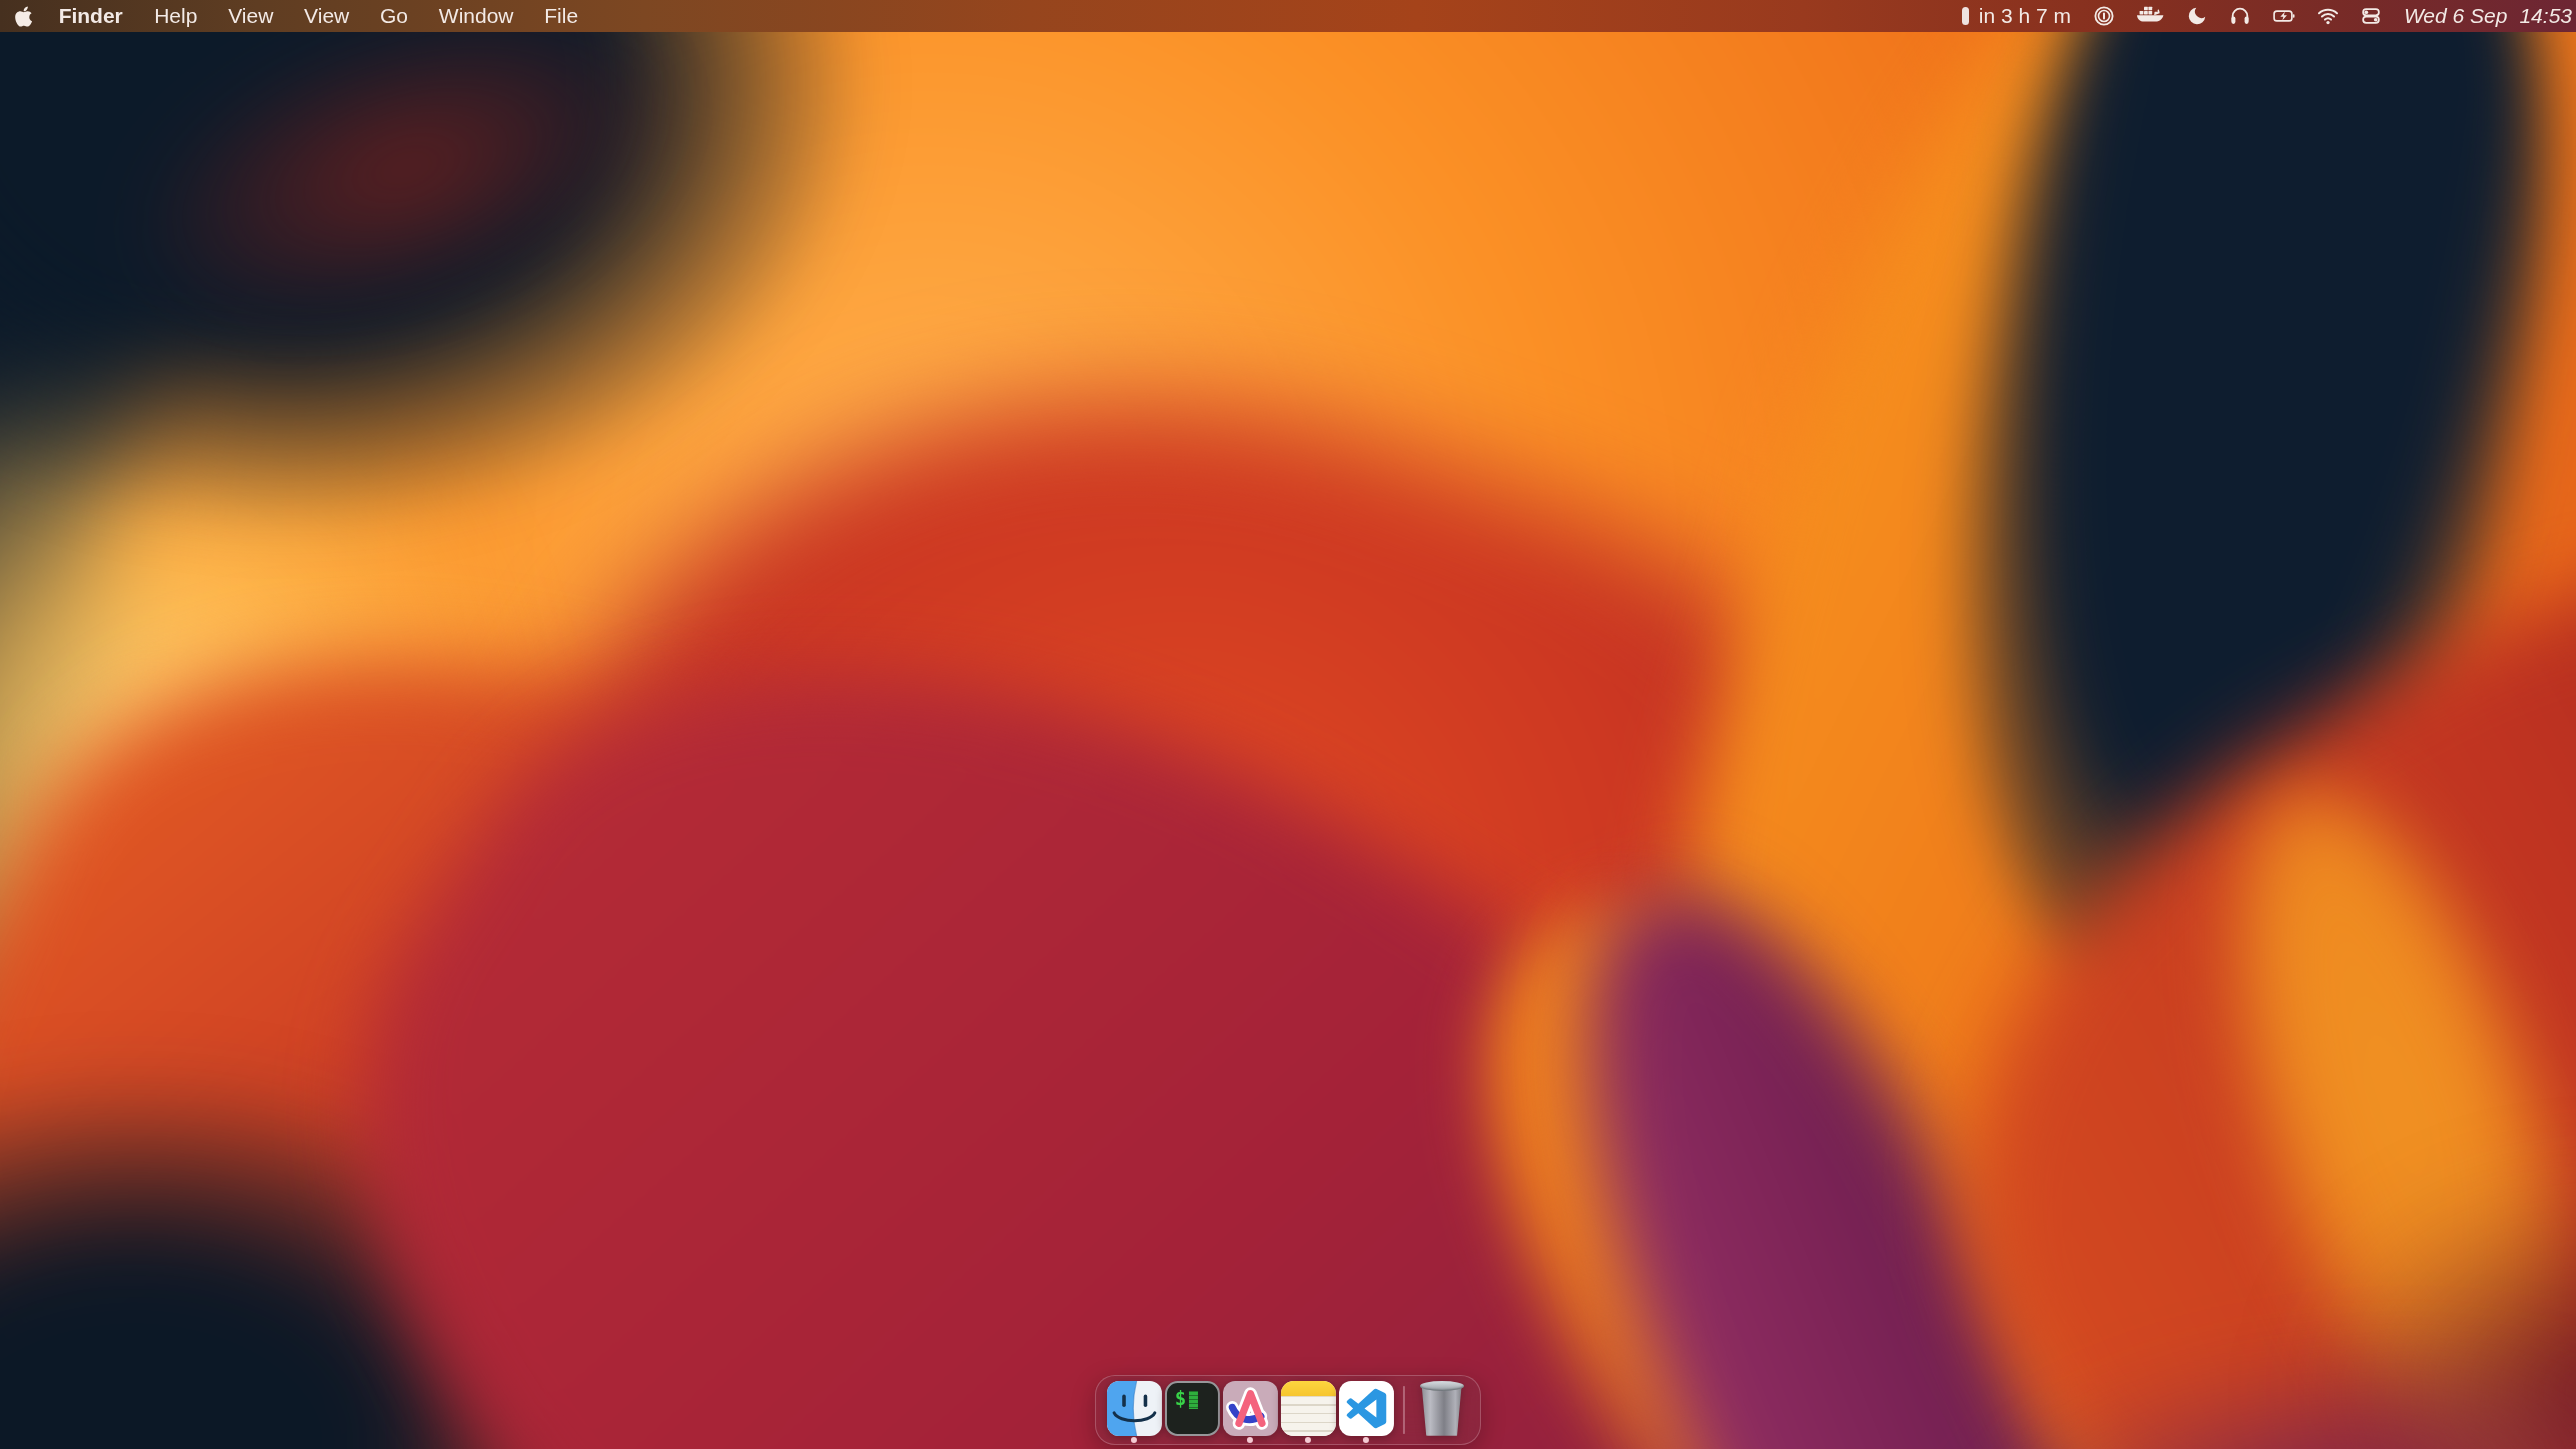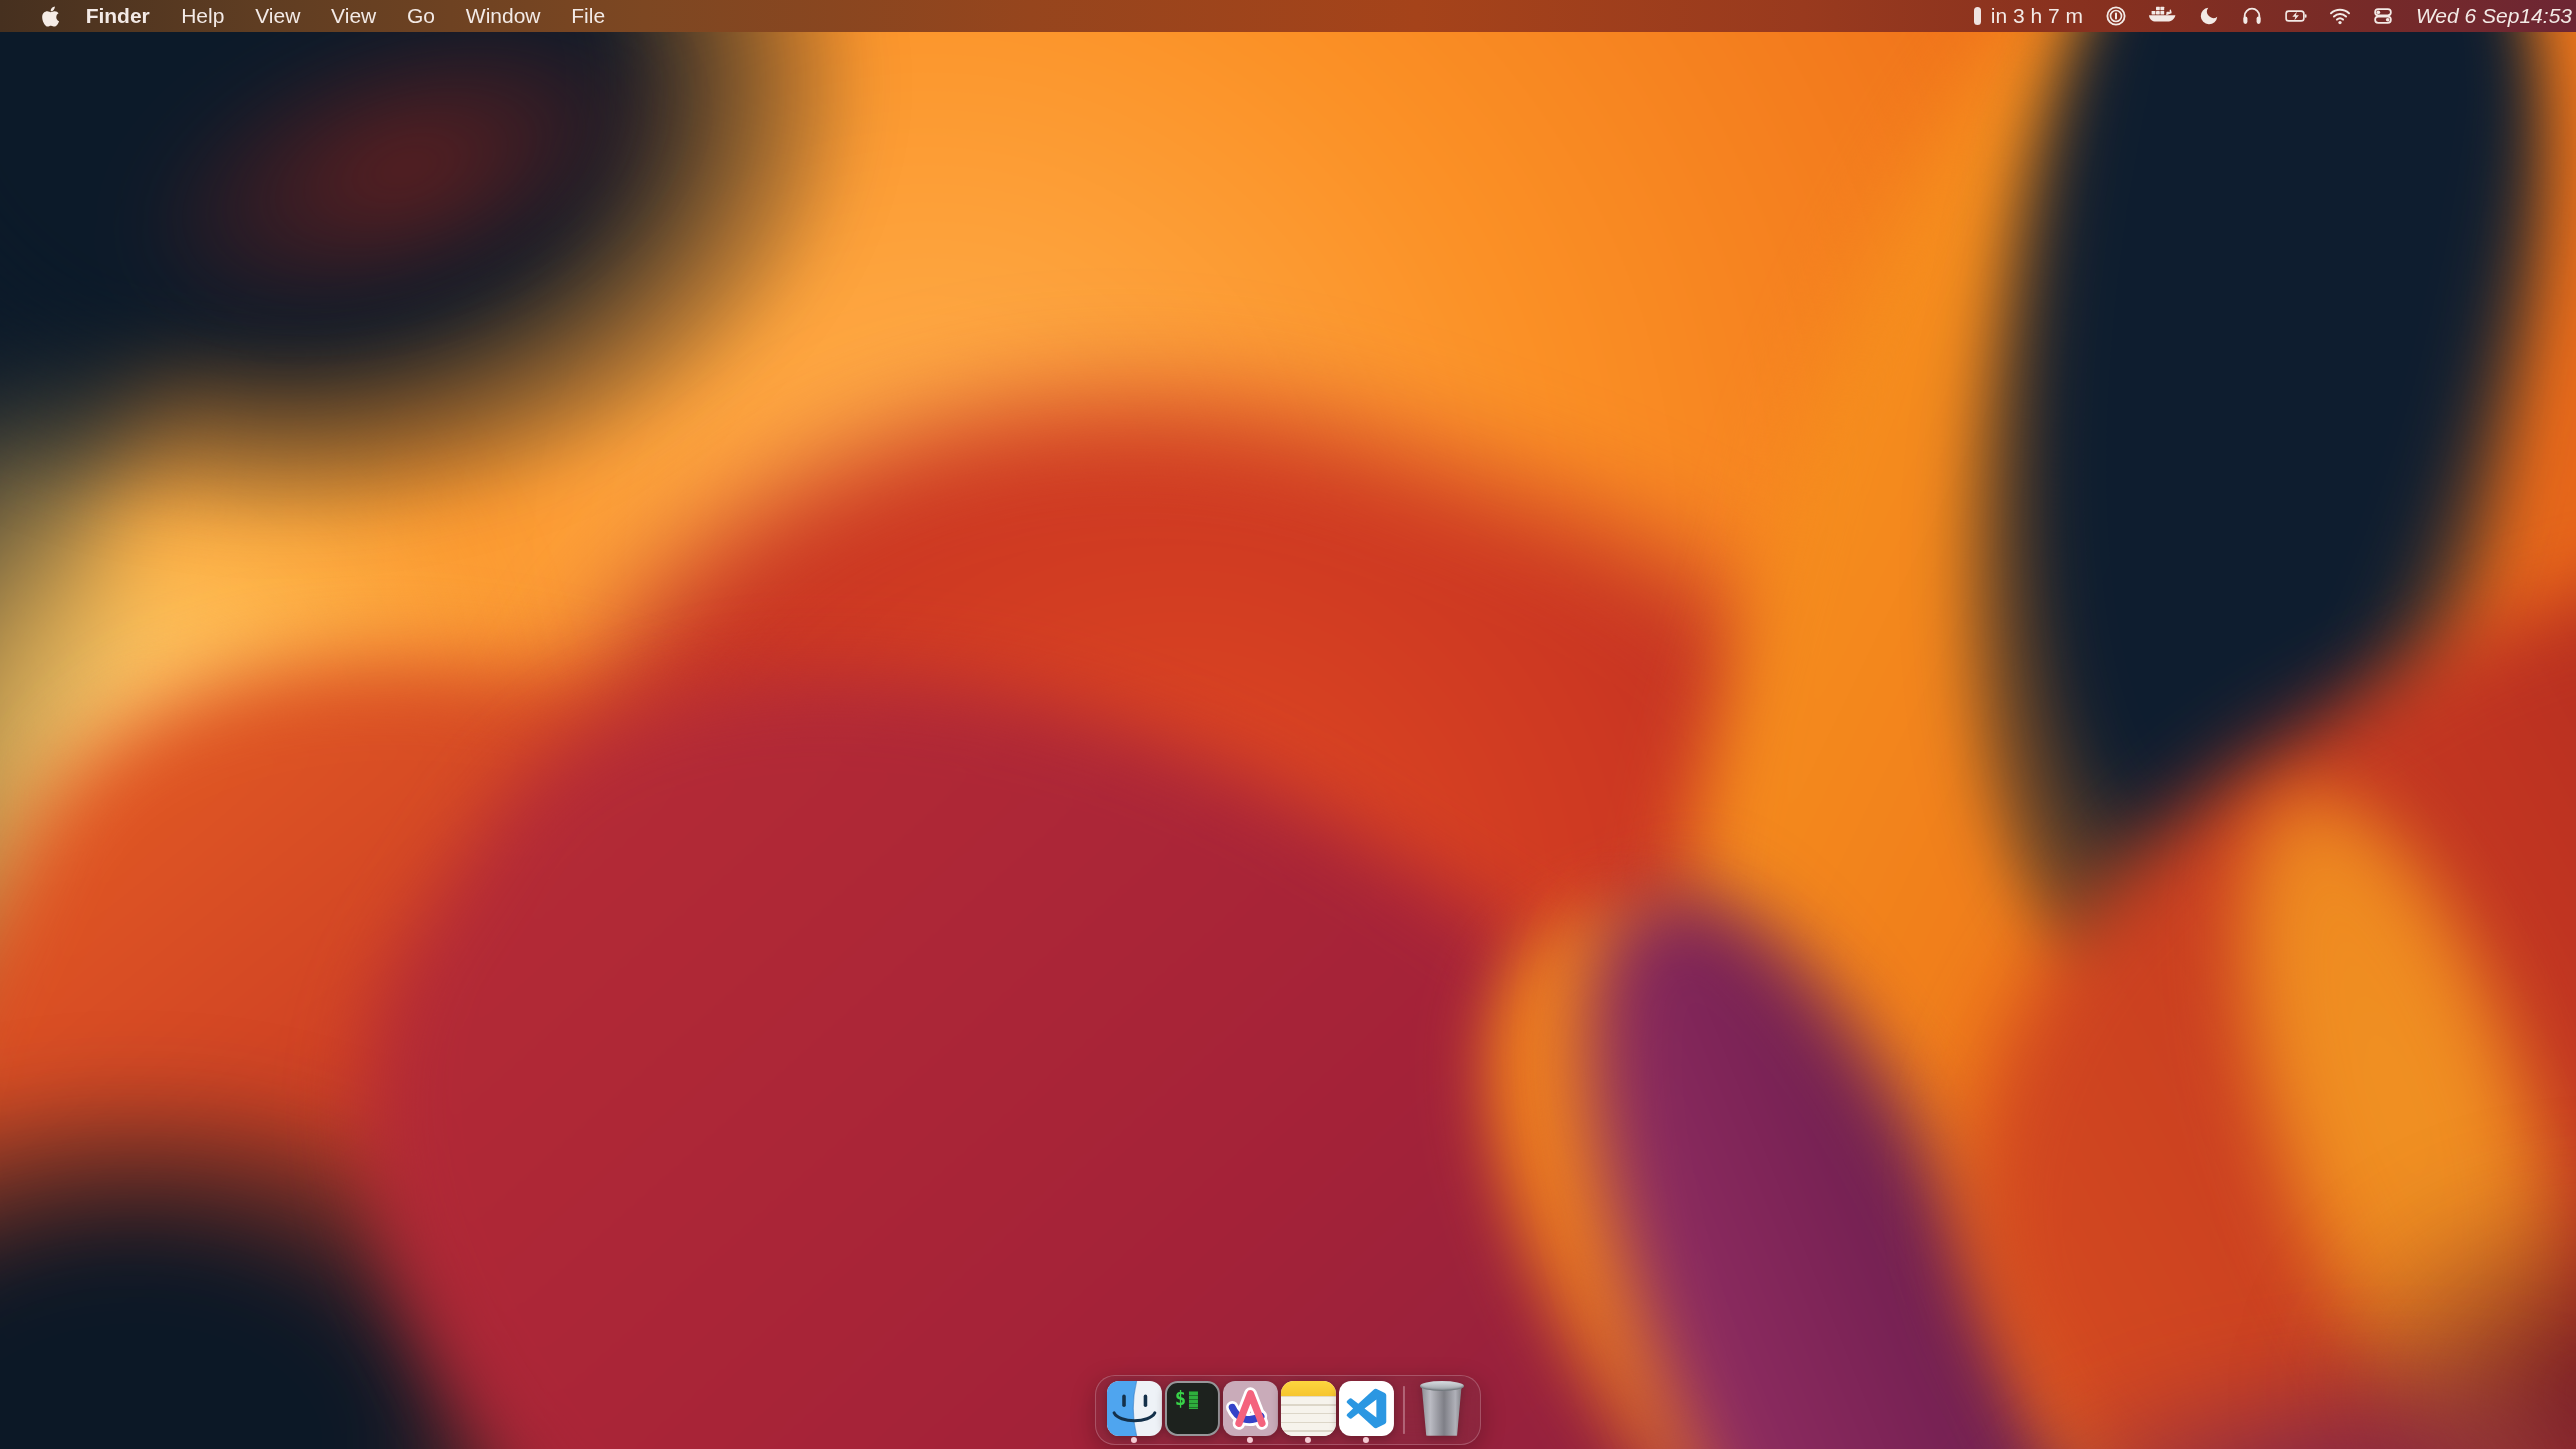--- a/index.html
+++ b/index.html
@@ -55,31 +55,31 @@
   .wp-purple-bottom{left:1945px;top:1348px;width:738px;height:282px;border-radius:50%;
      background:radial-gradient(closest-side,rgba(112,32,82,.85),rgba(112,32,82,0));
      transform:rotate(-8deg);filter:blur(40px);}
 
   
   .menubar{position:absolute;left:0;top:0;width:100%;height:32px;z-index:10;
      display:flex;align-items:center;justify-content:space-between;
      background:linear-gradient(90deg,#46301f 0%,#5f3d22 10%,#7d4722 25%,#96451d 40%,
                 #a5431a 55%,#993a1e 70%,#86301f 82%,#762a28 92%,#6d2634 100%);
      color:#f3eae6;font-size:21px;}
-  .menubar-left{display:flex;align-items:center;height:100%;padding-left:35px;}
+  .menubar-left{display:flex;align-items:center;height:100%;padding-left:8px;}
   .menubar-right{display:flex;align-items:center;height:100%;gap:21.5px;padding-right:4px;}
   .menu-item{display:flex;align-items:center;height:100%;padding:0 15.4px;cursor:default;}
   .menu-item.apple{padding:0 10.7px 0 6.7px;}
   .menu-item.app-name{font-weight:700;padding:0 16px;}
   .apple svg{height:23px;width:auto;display:block;fill:#f5ece6;}
   .status-item{display:flex;align-items:center;height:100%;gap:9.4px;cursor:default;}
   .status-item svg{height:22px;width:auto;display:block;}
   .pill-icon{display:inline-block;width:7.4px;height:18px;border-radius:4px;background:#efe3e0;}
   .clock{gap:0;font-style:italic;}
-  .clock .time{}
+  .clock .time{margin-left:12px;}
 
   
   .dock{position:absolute;left:50%;transform:translateX(-50%);bottom:4px;z-index:10;
      height:68px;display:flex;align-items:center;padding:0 9.4px;
      background:rgba(122,48,66,.38);border:1px solid rgba(238,205,214,.28);
      border-radius:20px;box-shadow:0 6.7px 23px rgba(20,5,12,.28);
      backdrop-filter:blur(14.8px);}
   .dock-item{position:relative;width:58px;height:100%;display:flex;flex-direction:column;
      align-items:center;justify-content:flex-start;padding-top:4.7px;box-sizing:border-box;}
   .app-icon{width:55px;height:55px;position:relative;filter:drop-shadow(0 2px 4.7px rgba(25,6,12,.35));}

